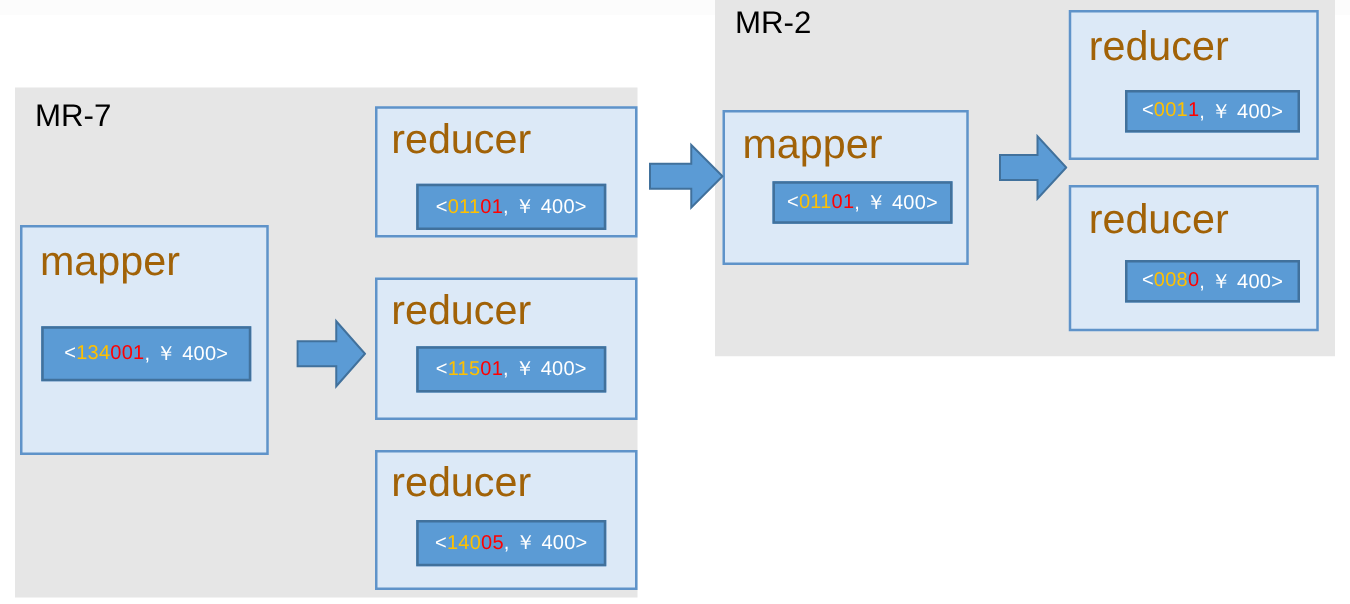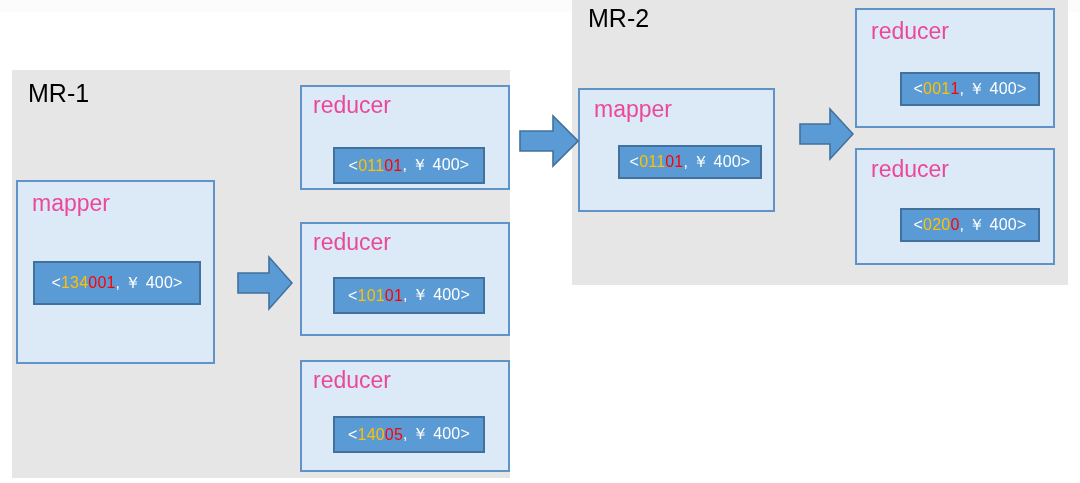--- a/index.html
+++ b/index.html
@@ -23,21 +23,21 @@
 
   
   .node{
     position:absolute;
     background:#dce9f7;
     border:2px solid #5f93c9;
     box-sizing:border-box;
   }
   .node-title{
     position:absolute;
-    font-size:23px;color:#ec4899;
+    font-size:33px;color:#a16207;
     white-space:nowrap;line-height:1;
   }
 
   
   .chip{
     position:absolute;
     background:#5b9bd5;
     border:2px solid #41719c;
     box-sizing:border-box;
     display:flex;align-items:center;justify-content:center;
@@ -85,27 +85,27 @@
     <span class="w">&lt;</span>
       <span class="y">001</span>
       <span class="r">1</span>
       <span class="w">, ￥ 400&gt;</span>
   </div>
 
   <div class="node" style="left:855px;top:148px;width:200px;height:117px;"></div>
   <div class="node-title" style="left:871px;top:158px;">reducer</div>
   <div class="chip" style="left:900px;top:208px;width:140px;height:34px;">
     <span class="w">&lt;</span>
-      <span class="y">020</span>
+      <span class="y">008</span>
       <span class="r">0</span>
       <span class="w">, ￥ 400&gt;</span>
   </div>
 
   <div class="group" style="left:12px;top:70px;width:498px;height:408px;"></div>
-  <div class="group-title" style="left:28px;top:79px;">MR-1</div>
+  <div class="group-title" style="left:28px;top:79px;">MR-7</div>
 
   <div class="node" style="left:16px;top:180px;width:199px;height:184px;"></div>
   <div class="node-title" style="left:32px;top:192px;">mapper</div>
   <div class="chip" style="left:33px;top:261px;width:168px;height:44px;">
     <span class="w">&lt;</span>
       <span class="y">134</span>
       <span class="r">001</span>
       <span class="w">, ￥ 400&gt;</span>
   </div>
 
@@ -121,21 +121,21 @@
     <span class="w">&lt;</span>
       <span class="y">011</span>
       <span class="r">01</span>
       <span class="w">, ￥ 400&gt;</span>
   </div>
 
   <div class="node" style="left:300px;top:222px;width:210px;height:114px;"></div>
   <div class="node-title" style="left:313px;top:231px;">reducer</div>
   <div class="chip" style="left:333px;top:277px;width:152px;height:37px;">
     <span class="w">&lt;</span>
-      <span class="y">101</span>
+      <span class="y">115</span>
       <span class="r">01</span>
       <span class="w">, ￥ 400&gt;</span>
   </div>
 
   <div class="node" style="left:300px;top:360px;width:210px;height:112px;"></div>
   <div class="node-title" style="left:313px;top:369px;">reducer</div>
   <div class="chip" style="left:333px;top:416px;width:152px;height:37px;">
     <span class="w">&lt;</span>
       <span class="y">140</span>
       <span class="r">05</span>

